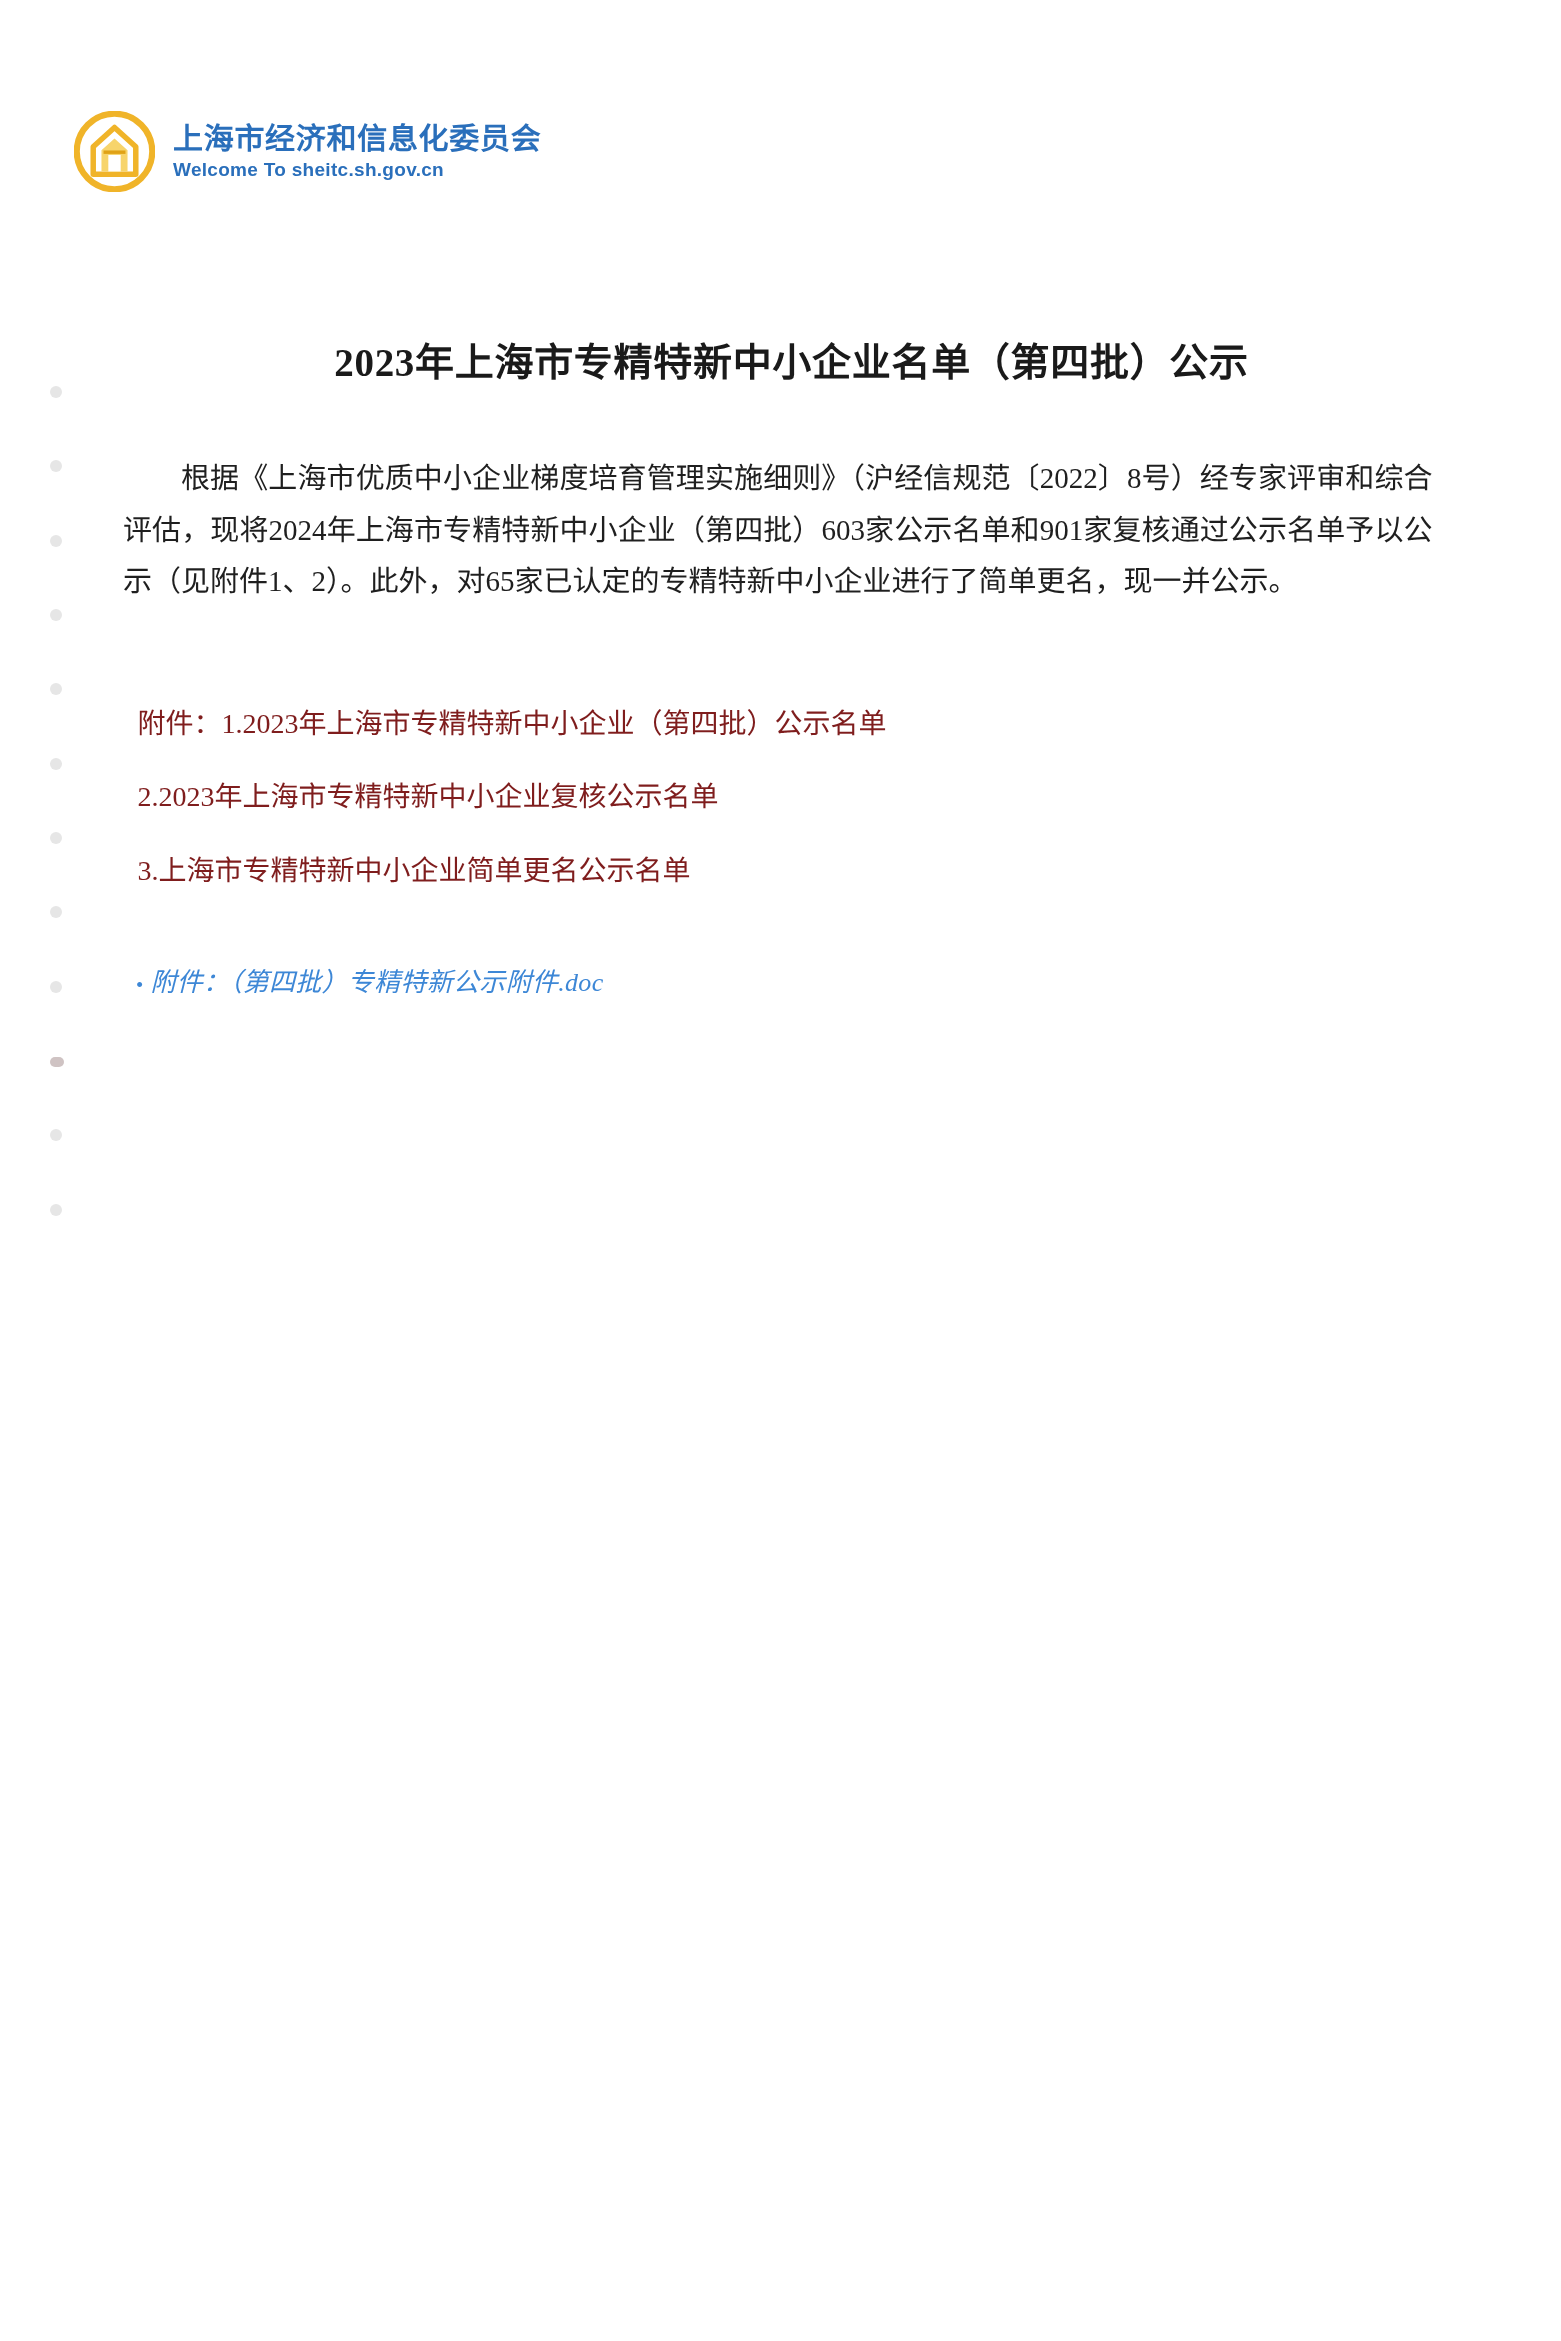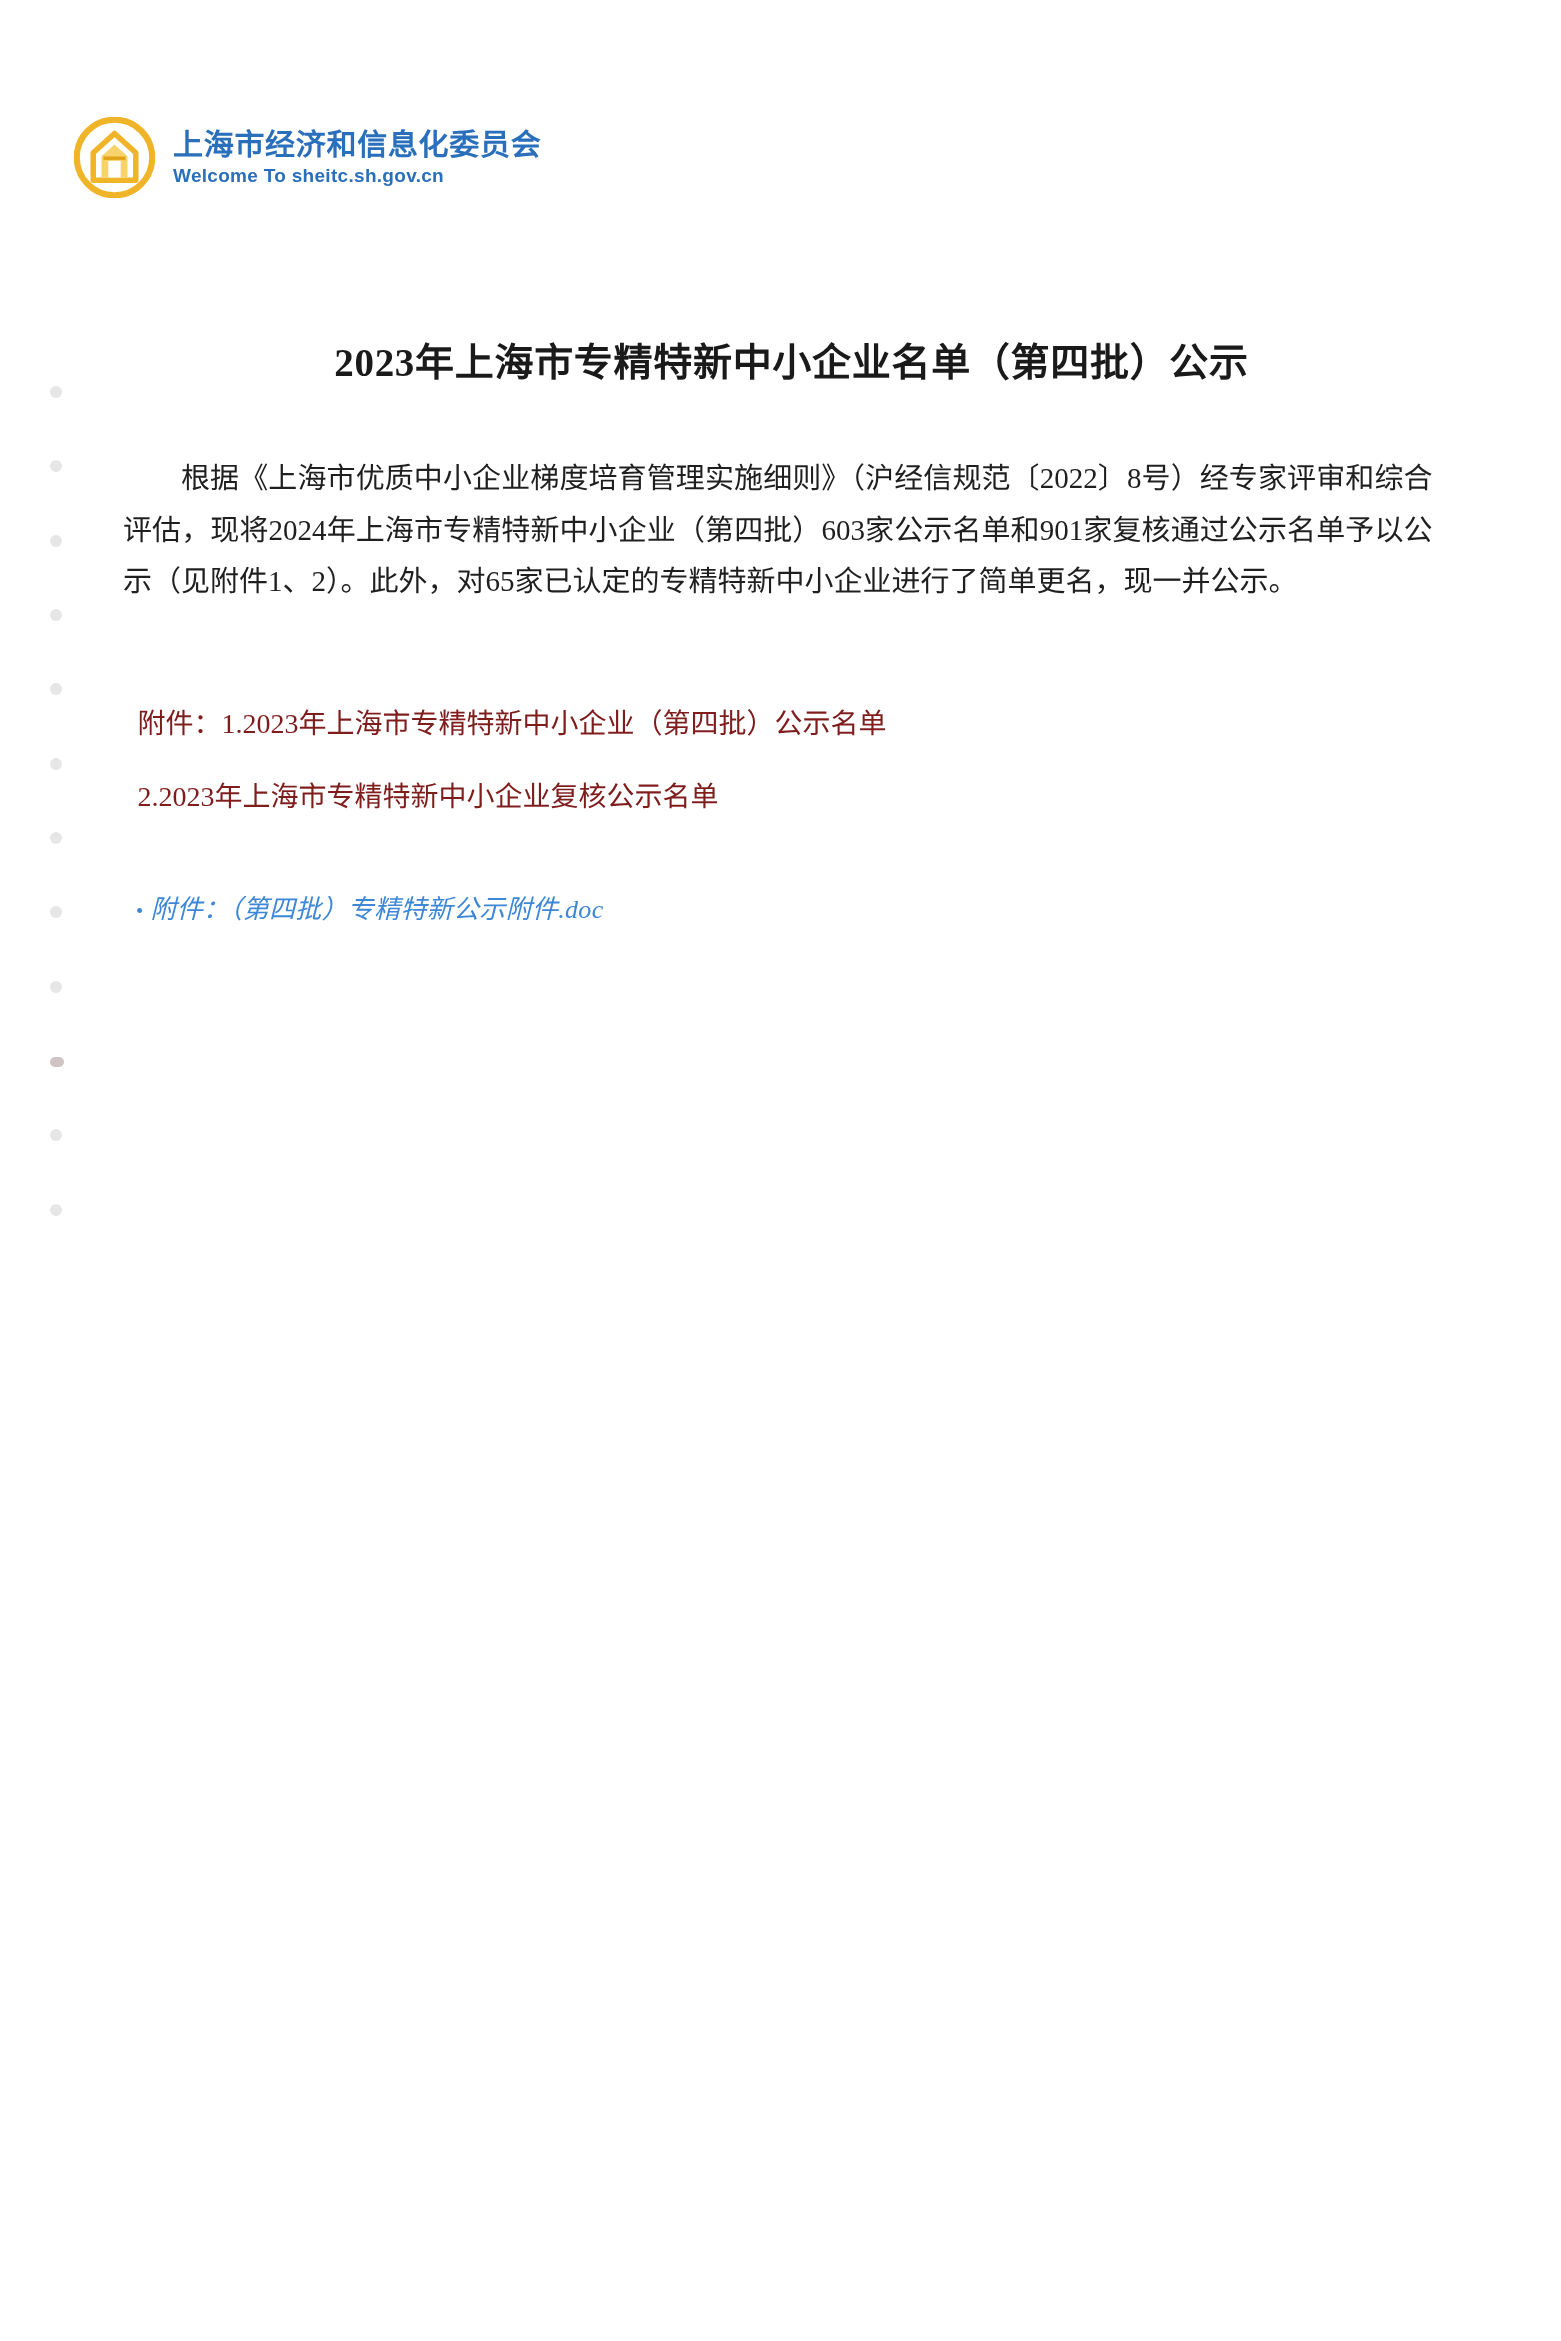--- a/index.html
+++ b/index.html
@@ -12,21 +12,21 @@
     height: 2342px;
     position: relative;
     font-family: "Liberation Serif", "DejaVu Serif", serif;
     color: #222222;
     overflow: hidden;
   }
 
   
   .header {
     position: absolute;
-    top: 117px;
+    top: 111px;
     left: 74px;
     display: flex;
     align-items: center;
     gap: 18px;
   }
   .logo-mark {
     width: 81px;
     height: 81px;
     position: relative;
     flex: 0 0 auto;
@@ -170,20 +170,21 @@
   <h1 class="doc-title">2023年上海市专精特新中小企业名单（第四批）公示</h1>
 
   <p class="para">根据《上海市优质中小企业梯度培育管理实施细则》（沪经信规范〔2022〕8号）经专家评审和综合评估，现将2024年上海市专精特新中小企业（第四批）603家公示名单和901家复核通过公示名单予以公示（见附件1、2）。此外，对65家已认定的专精特新中小企业进行了简单更名，现一并公示。</p>
 
   <div class="spacer-md"></div>
 
   <p class="attach-line">附件：1.2023年上海市专精特新中小企业（第四批）公示名单</p>
 
   <p class="attach-line">2.2023年上海市专精特新中小企业复核公示名单</p>
 
+  <p class="attach-line">3.上海市专精特新中小企业简单更名公示名单</p>
 
   <div class="spacer-sm"></div>
 
   <a class="attachment-link" href="#">
     <span class="bullet">•</span><span>附件：（第四批）专精特新公示附件.doc</span>
   </a>
 
 </div>
 
 

